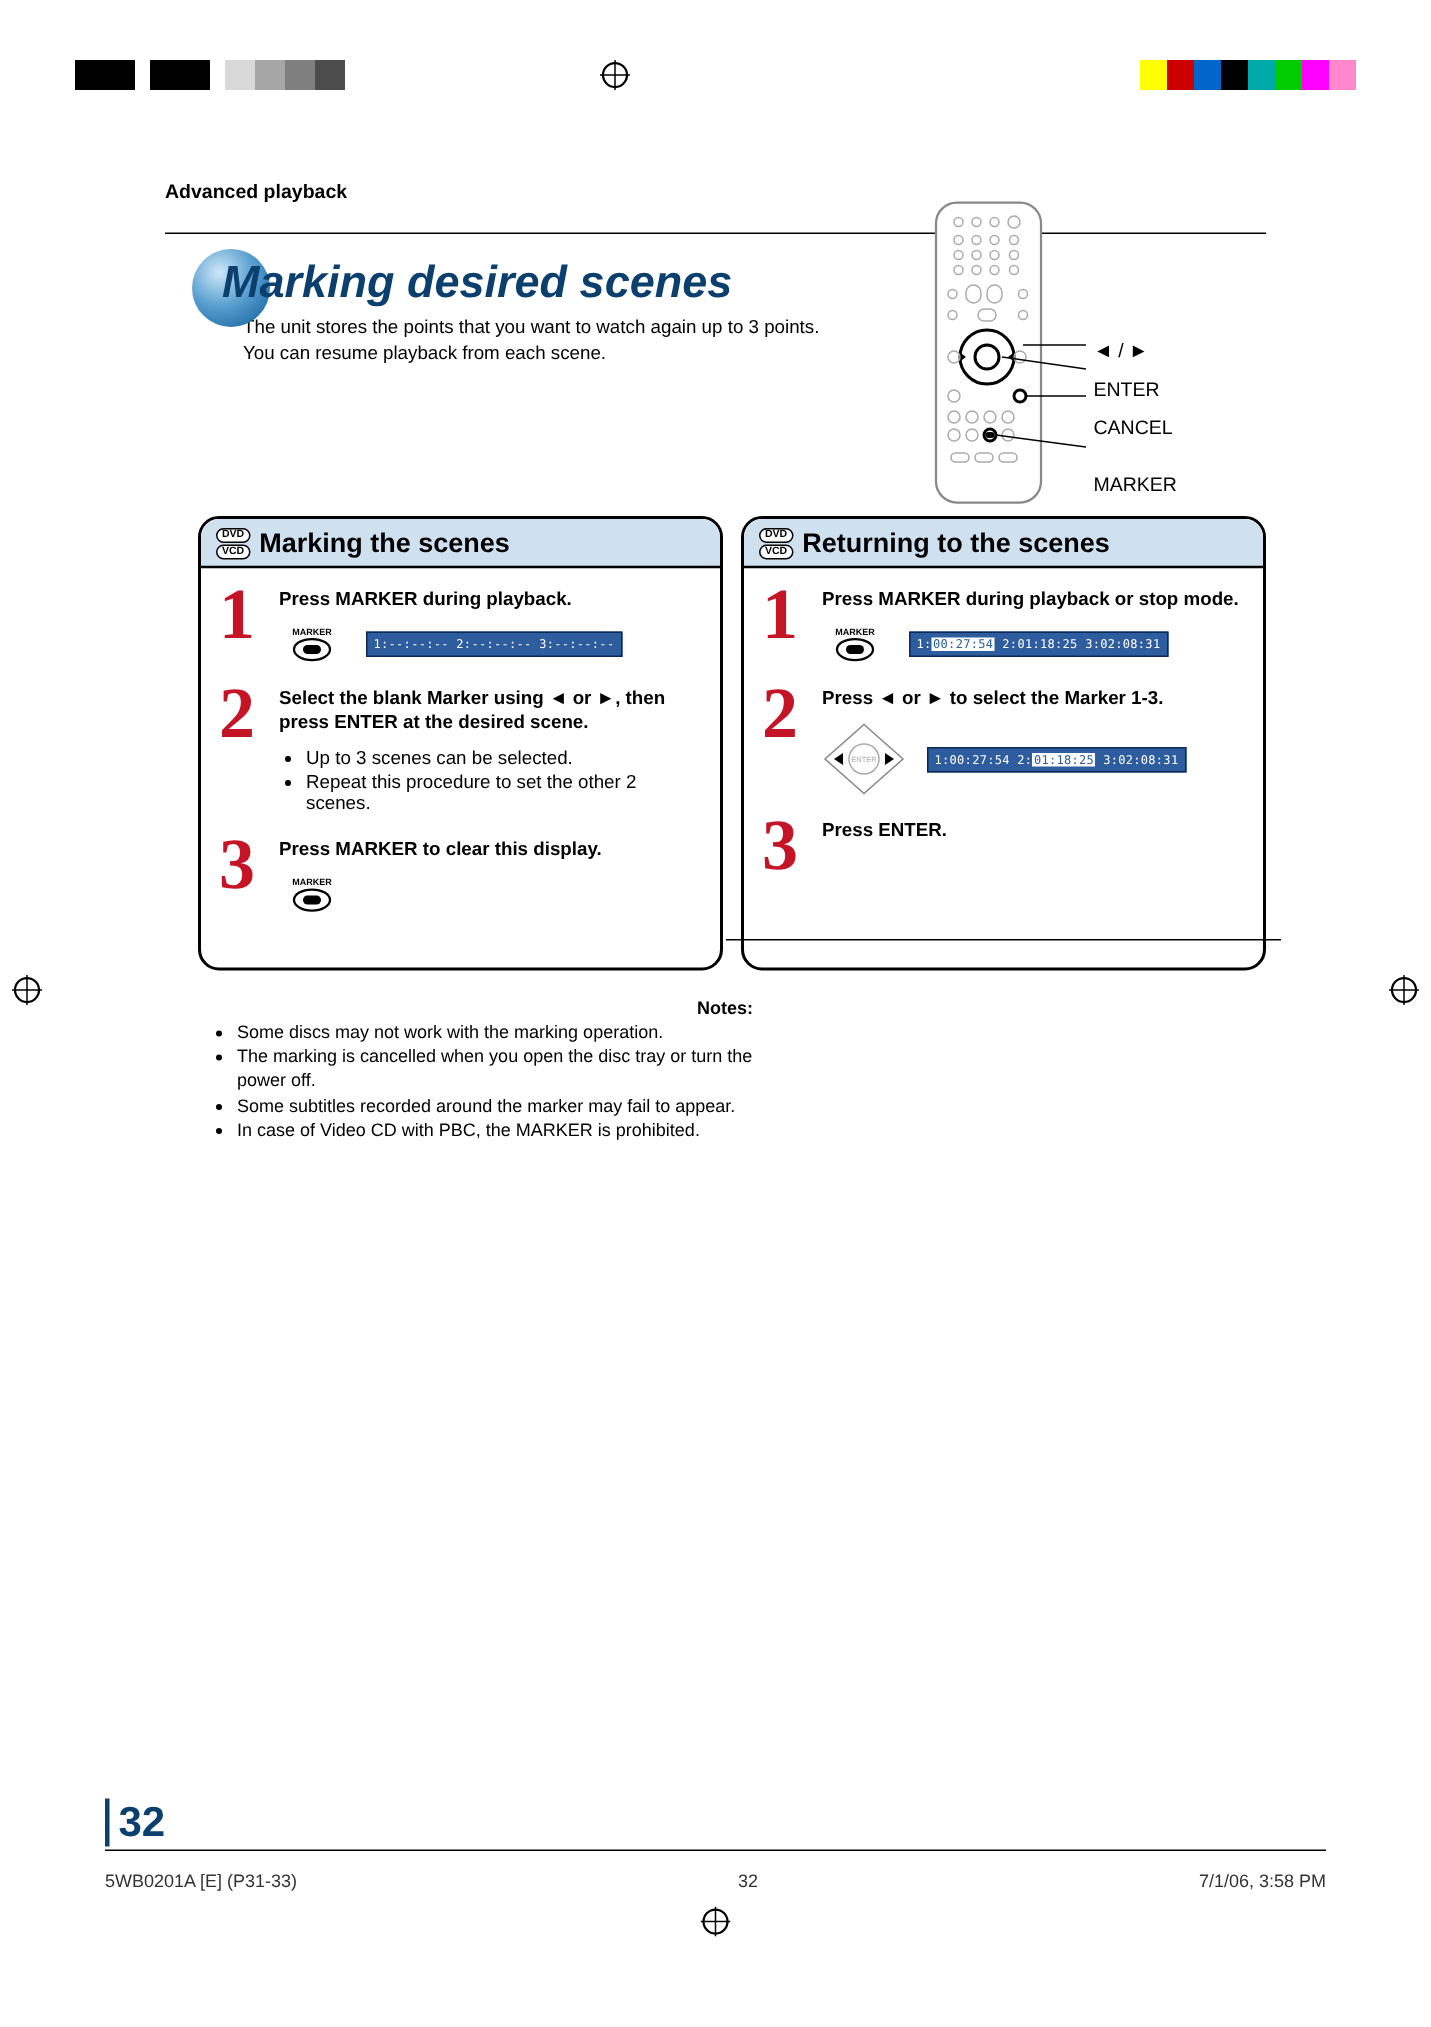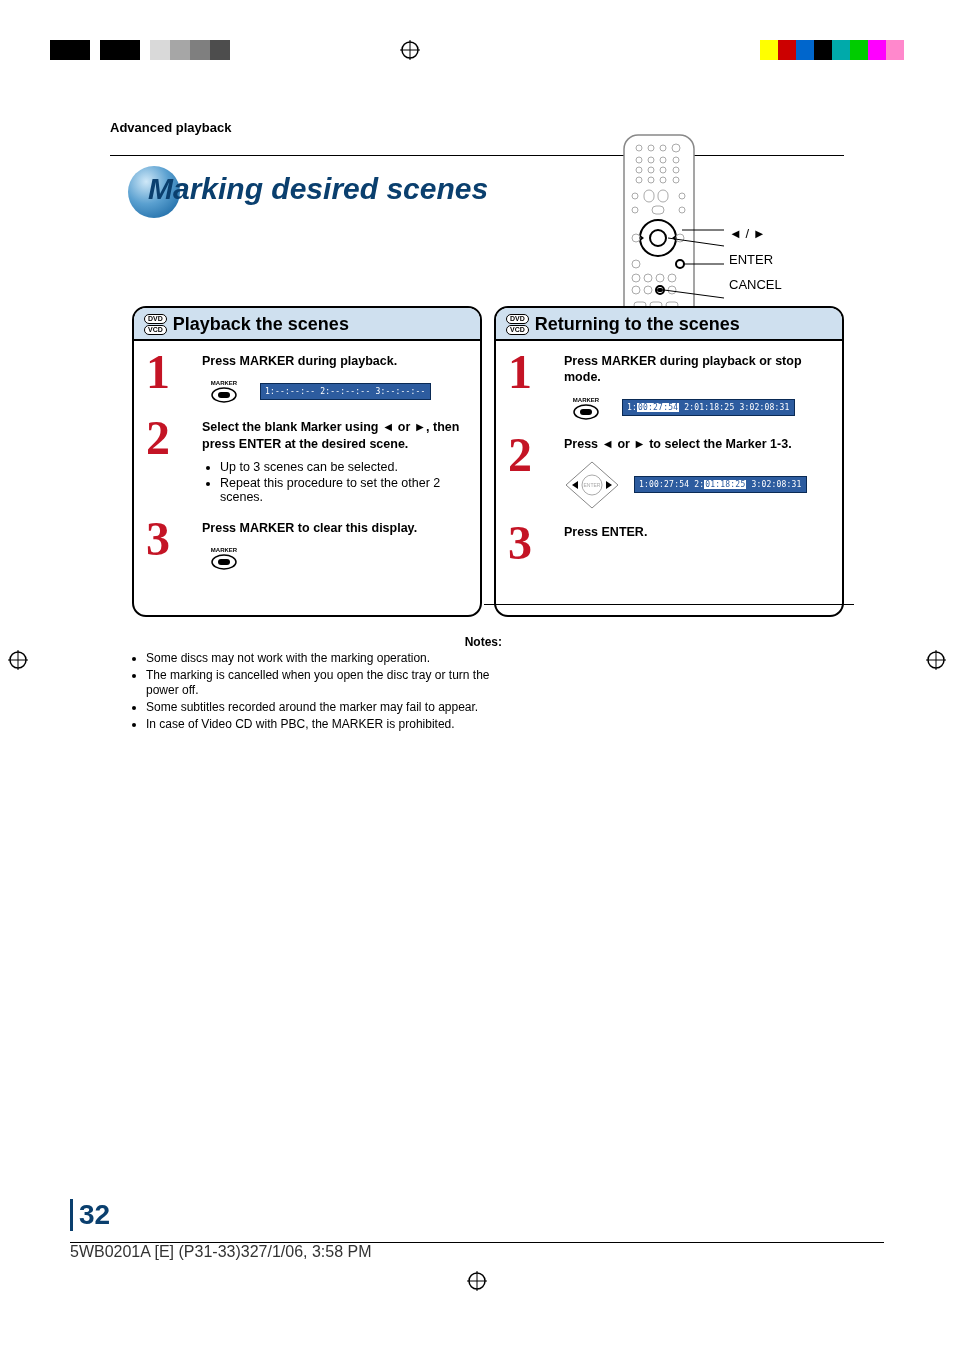--- a/index.html
+++ b/index.html
@@ -141,21 +141,21 @@
   }
   .step-num {
     font-family: Georgia, 'Times New Roman', serif;
     font-weight: bold;
     font-size: 48px;
     color: #c41425;
     line-height: 0.8;
     width: 32px;
     flex-shrink: 0;
   }
-  .step-content { flex: 1; font-size: 12.5px; margin-left: 16px; }
+  .step-content { flex: 1; font-size: 12.5px; }
   .step-title { font-weight: bold; margin-bottom: 8px; line-height: 1.3; }
   .step-row {
     display: flex;
     align-items: center;
     gap: 14px;
   }
   .marker-btn-svg { flex-shrink: 0; }
   .osd {
     background: #2d5c9f;
     color: #fff;
@@ -177,40 +177,41 @@
     content: "■ ";
   }
   .notes {
     margin-top: 18px;
     font-size: 12px;
     max-width: 370px;
     margin-left: 0;
   }
   .notes-title { font-weight: bold; margin-bottom: 2px; text-align: right; }
   .notes ul { list-style: disc; padding-left: 14px; }
-  .notes li { margin-bottom: 1px; line-height: 1.3; }
+  .notes li { margin-bottom: 1px; line-height: 1.3; margin-left: 12px; }
   .page-number {
     position: absolute;
     bottom: 120px;
     left: 70px;
     font-size: 28px;
     font-weight: bold;
     color: #0a3f6e;
     border-left: 3px solid #0a3f6e;
     padding-left: 6px;
   }
   .bottom-bar {
     position: absolute;
     bottom: 90px;
     left: 70px;
     right: 70px;
     border-top: 1px solid #000;
-    font-size: 16px;
-    display: flex;
-    padding-top: 0;
+    font-size: 12px;
+    display: flex;
+    justify-content: space-between;
+    padding-top: 13px;
     color: #333;
   }
   .bottom-reg {
     position: absolute;
     bottom: 60px;
     left: 50%;
     transform: translateX(-50%);
   }
   .side-reg-left { position:absolute; left: 8px; top: 650px; }
   .side-reg-right { position:absolute; right: 8px; top: 650px; }
@@ -268,20 +269,24 @@
   </span>
 
   <div class="section-label">Advanced playback</div>
   <hr class="hr-thin">
 
   <div class="main">
 
     <div class="title-block">
       <div class="title-circle"></div>
       <div class="title-text">Marking desired scenes</div>
+      <div class="title-desc">
+        <span>The unit stores the points that you want to watch again up to 3 points.</span><br>
+        <span>You can resume playback from each scene.</span>
+      </div>
     </div>
 
     <div class="remote-area">
       <svg class="remote-svg" width="110" height="210">
         <rect x="10" y="5" width="70" height="200" rx="14" ry="14" fill="#fff" stroke="#888" stroke-width="1.5"></rect>
 
         <g fill="none" stroke="#aaa">
           <circle cx="25" cy="18" r="3"></circle>
             <circle cx="37" cy="18" r="3"></circle>
             <circle cx="49" cy="18" r="3"></circle>
@@ -351,21 +356,21 @@
     </div>
 
     <div class="columns">
 
       <div class="col">
         <div class="col-header">
           <span class="disc-labels">
             <span class="disc-pill">DVD</span>
             <span class="disc-pill">VCD</span>
           </span>
-          <span class="col-title">Playback the scenes</span>
+          <span class="col-title">Marking the scenes</span>
         </div>
         <div class="col-body">
 
           <div class="step">
             <div class="step-num">1</div>
             <div class="step-content">
               <div class="step-title">Press MARKER during playback.</div>
               <div class="step-row">
                 <svg class="marker-btn-svg" width="44" height="28">
                   <text x="22" y="8" text-anchor="middle" font-size="6" font-weight="bold">MARKER</text>

